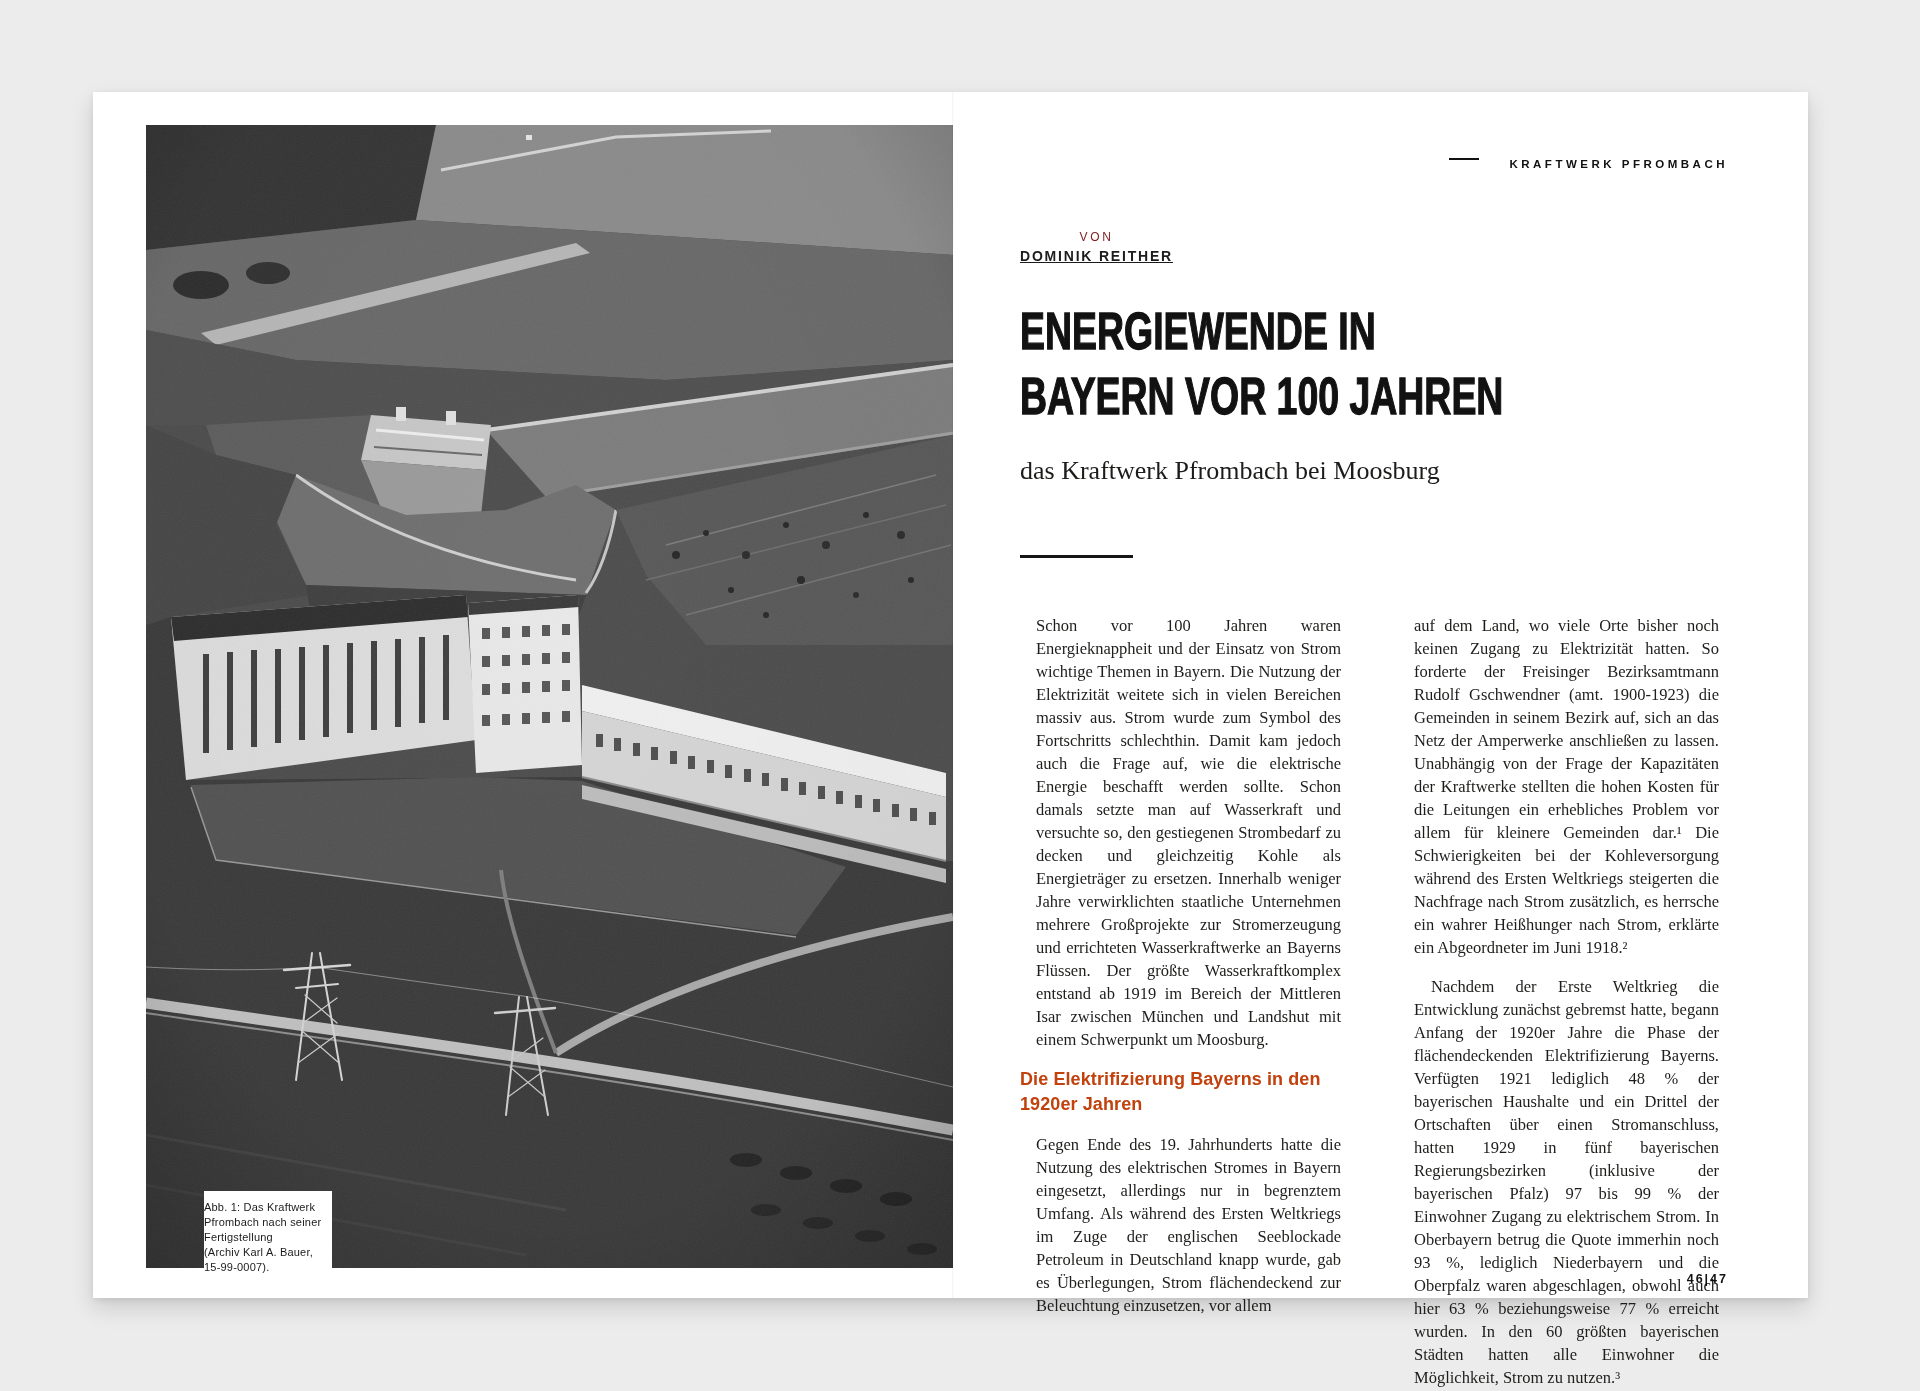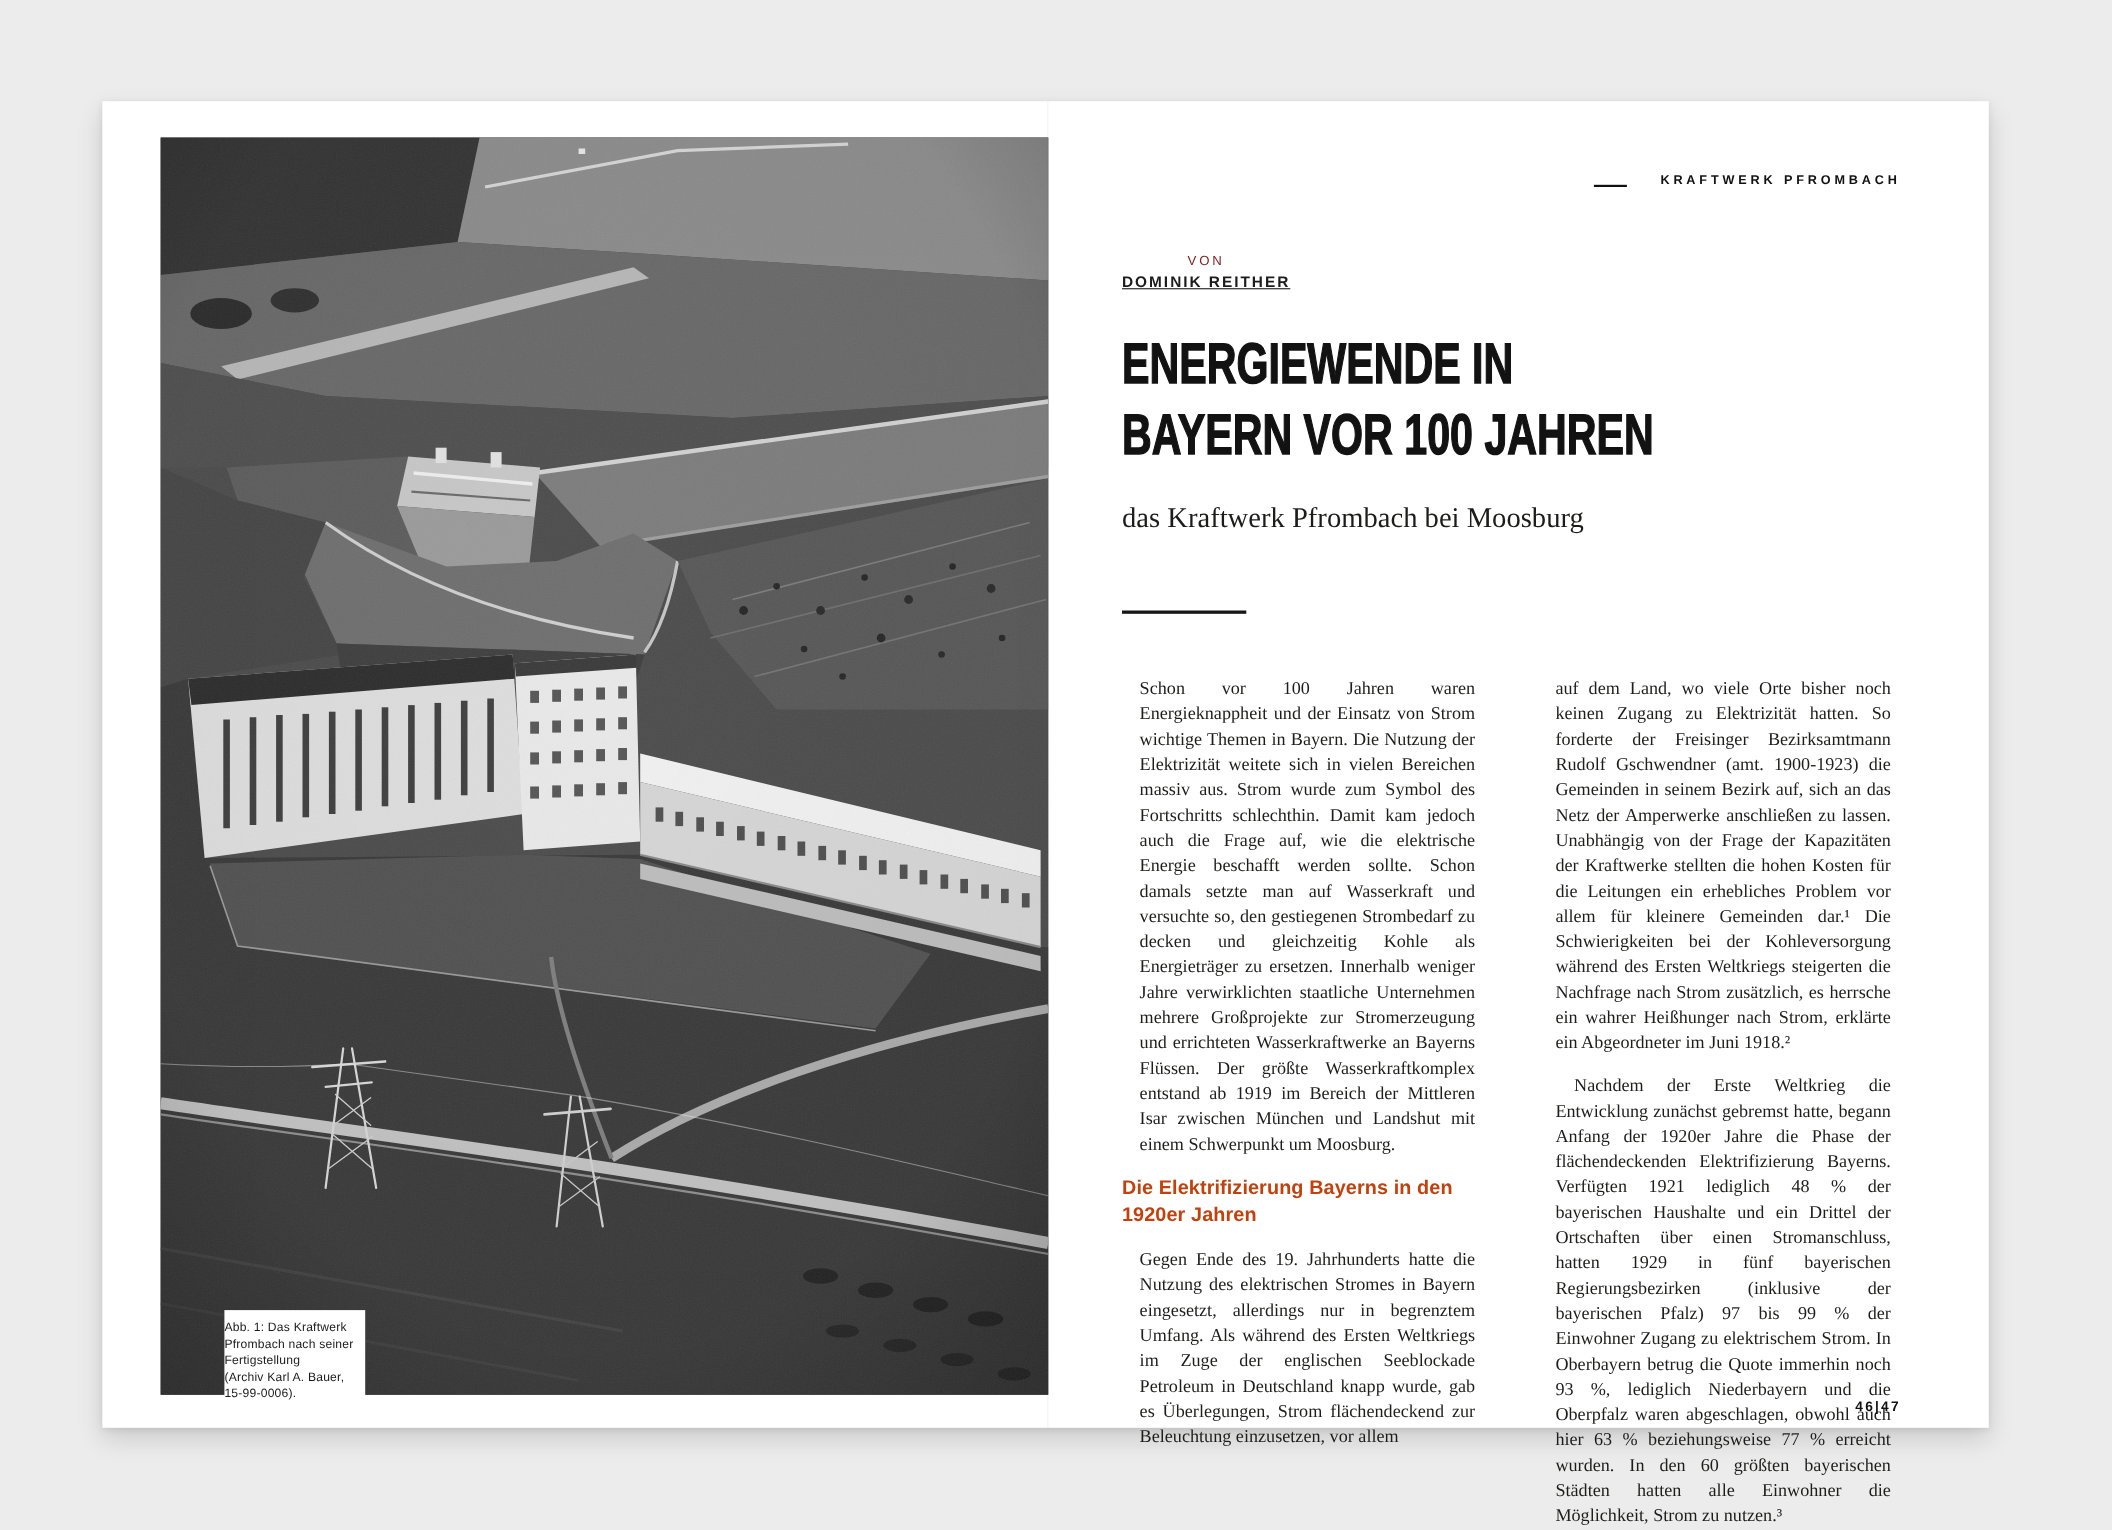--- a/index.html
+++ b/index.html
@@ -29,21 +29,21 @@
     position:absolute;left:58px;top:1066px;
     background:#ffffff;
     padding:9px 11px 10px 0;
     font-size:11px;line-height:15px;color:#1b1b1b;
     letter-spacing:0.2px;
   }
   .caption div{white-space:nowrap;}
   
   .kicker{
     position:absolute;top:66px;right:80px;
-    display:flex;align-items:flex-end;gap:30px;
+    display:flex;align-items:flex-start;gap:30px;
   }
   .kicker-rule{display:inline-block;width:30px;height:2px;background:#111;}
   .kicker-text{
     font-size:11.5px;font-weight:bold;letter-spacing:3.5px;color:#111;
   }
   .byline{position:absolute;left:927px;top:136px;color:#1c1c1c;}
   .byline-von{font-size:12px;letter-spacing:2.6px;color:#7f1d1d;line-height:18px;text-align:center;}
   .byline-author{font-size:14px;font-weight:bold;letter-spacing:1.8px;line-height:20px;text-decoration:underline;}
   .title{
     position:absolute;left:927px;top:207px;margin:0;
@@ -255,21 +255,21 @@
 
       <rect width="807" height="1143" fill="url(#vig)"></rect>
       <rect width="807" height="1143" filter="url(#noise)" opacity="0.08"></rect>
     </svg>
 
     <div class="caption">
       <div>Abb. 1: Das Kraftwerk</div>
       <div>Pfrombach nach seiner</div>
       <div>Fertigstellung</div>
       <div>(Archiv Karl A. Bauer,</div>
-      <div>15-99-0006).</div>
+      <div>15-99-0007).</div>
     </div>
   </div>
 
   <div class="fold"></div>
 
   <header class="kicker">
     <span class="kicker-rule"></span>
     <span class="kicker-text">KRAFTWERK PFROMBACH</span>
   </header>
 

